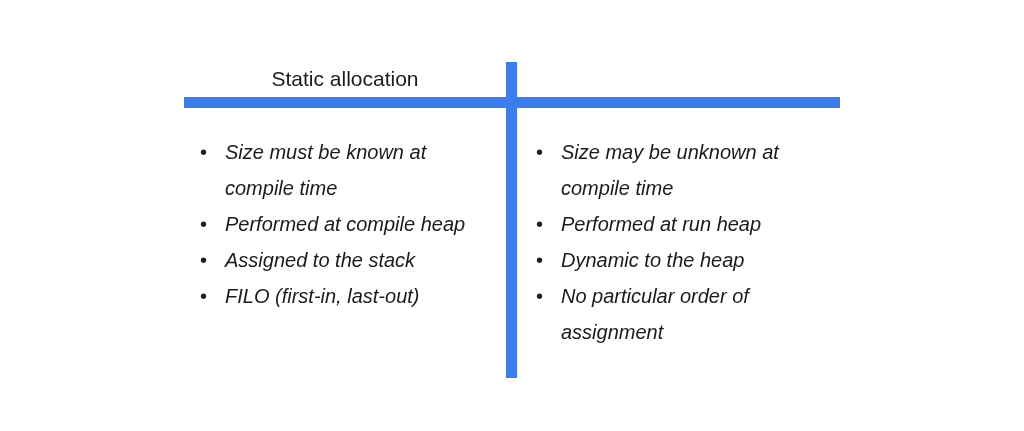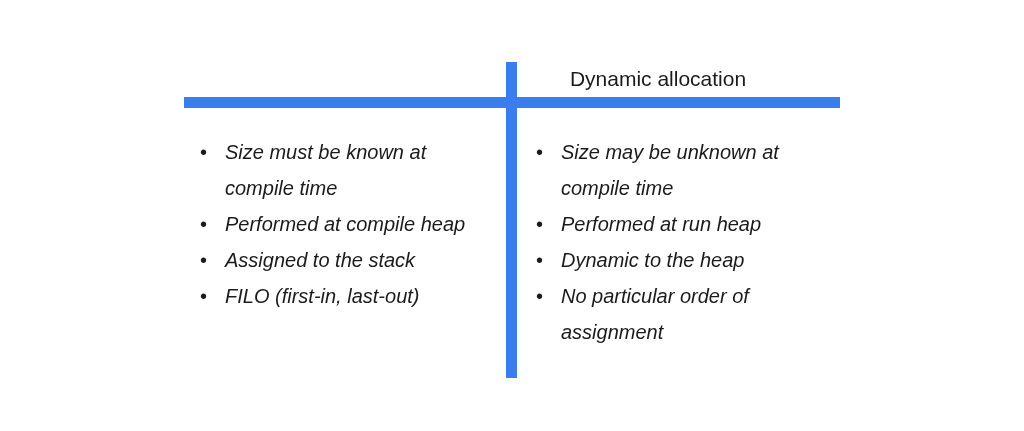--- a/index.html
+++ b/index.html
@@ -88,22 +88,22 @@
   }
 </style>
 </head>
 <body>
 
 <div id="slide">
 
   <div class="rule-h"></div>
   <div class="rule-v"></div>
 
+  <div class="col-header left">Static allocation</div>
 
-  <div class="col-header right">Dynamic allocation</div>
 
   <div class="col-body left">
     <ul class="bullets">
       <li>
         <span class="dot">•</span>
         <span class="txt">Size must be known at compile time</span>
       </li>
       <li>
         <span class="dot">•</span>
         <span class="txt">Performed at compile heap</span>

